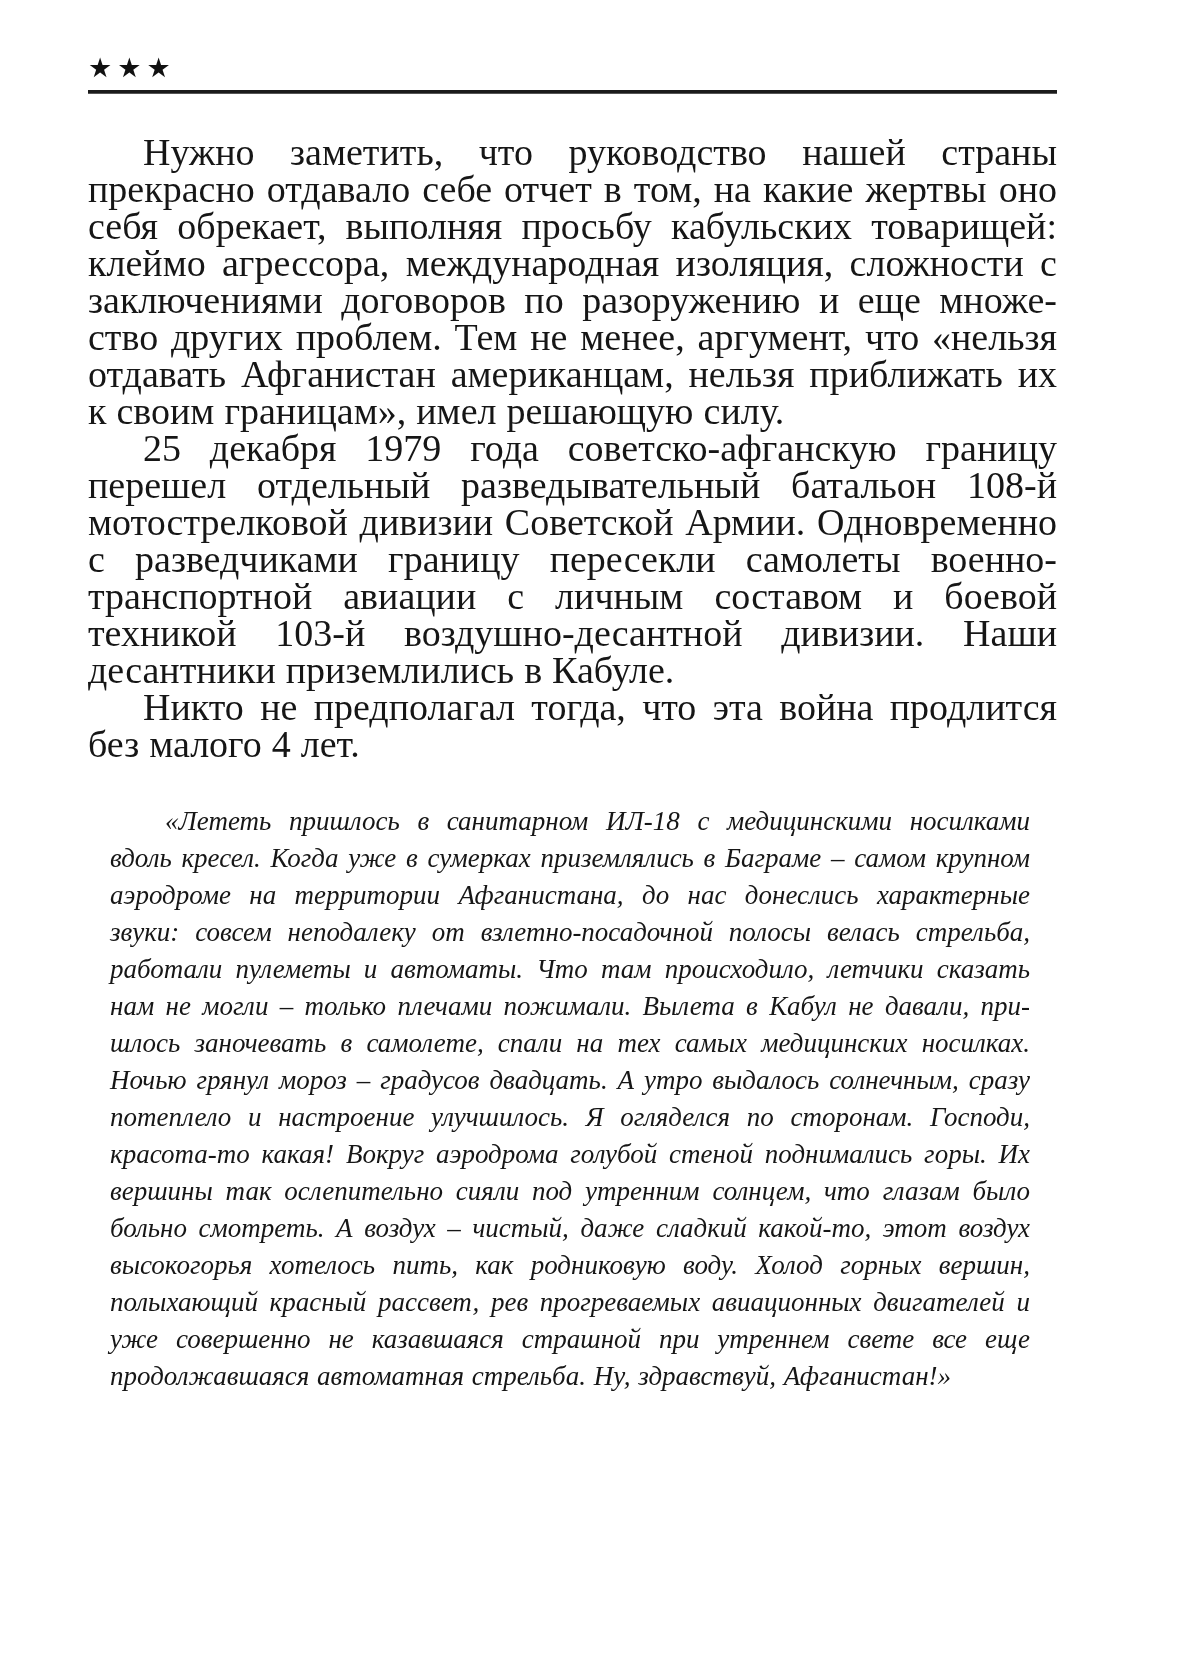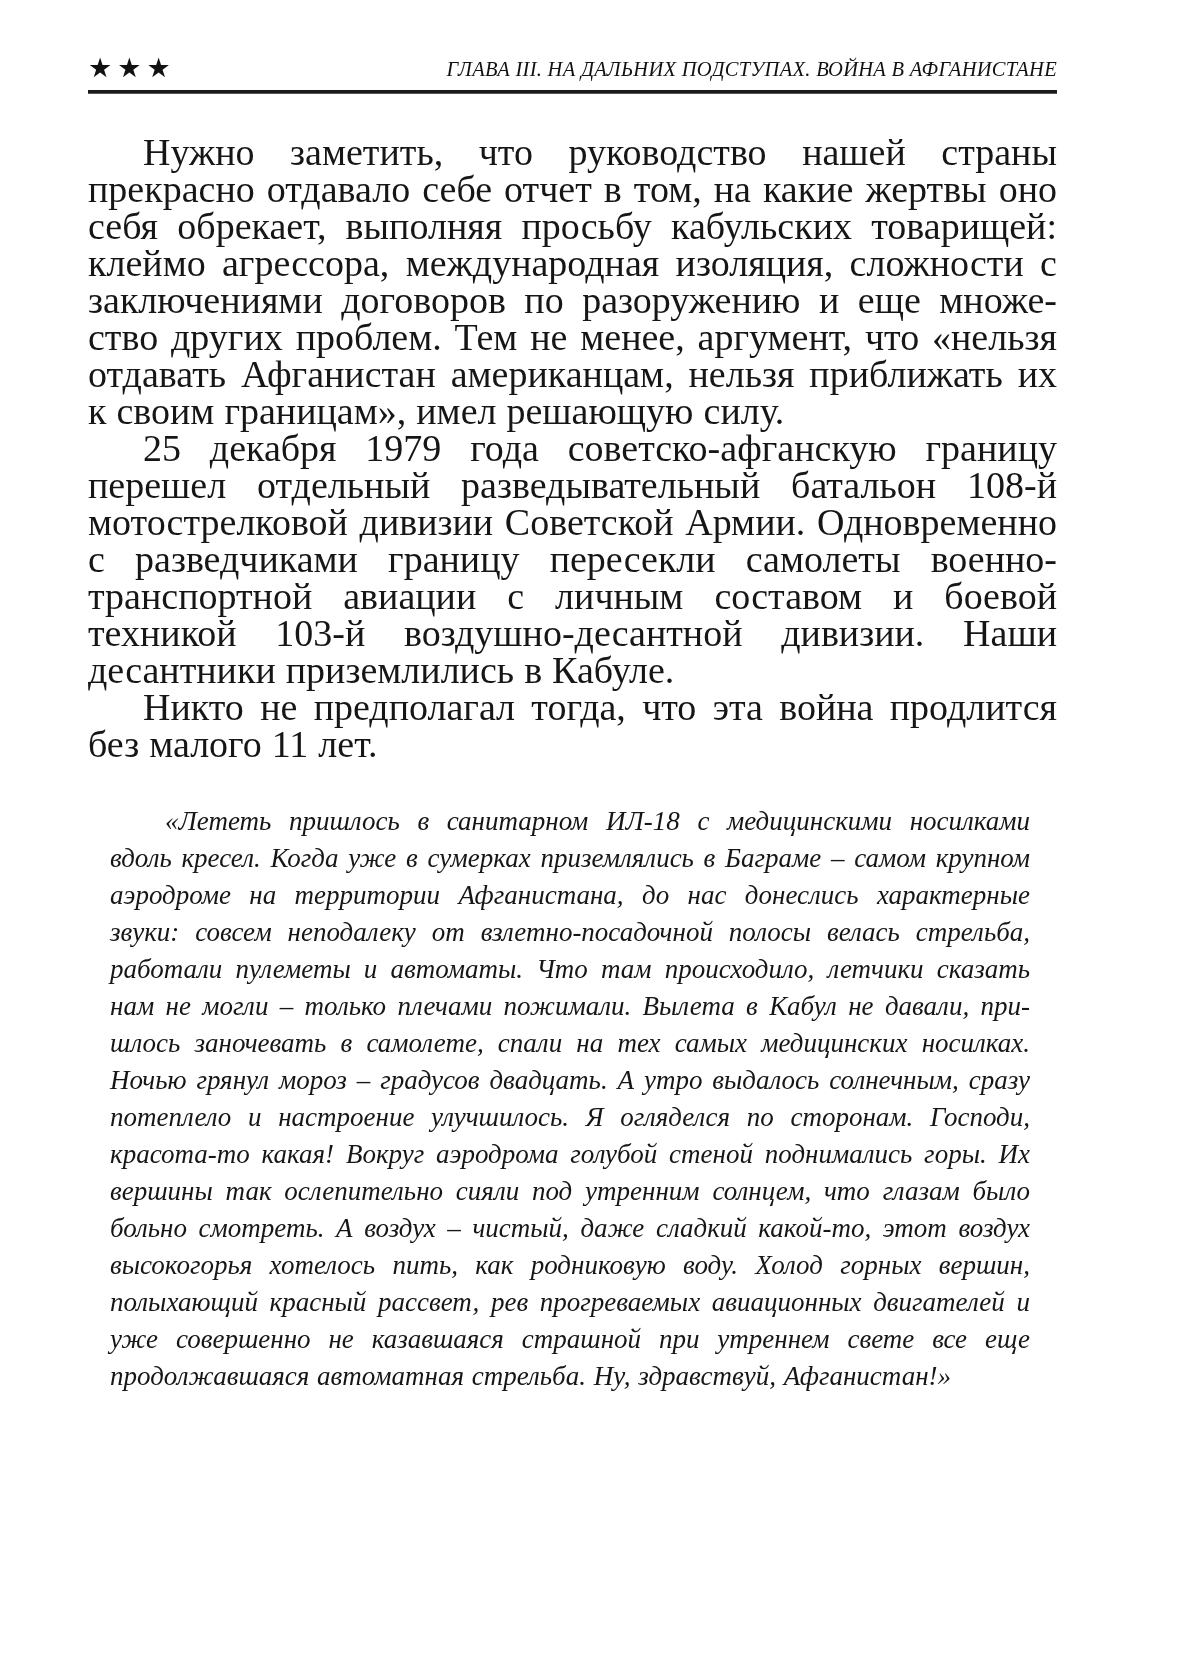--- a/index.html
+++ b/index.html
@@ -74,26 +74,25 @@
     word-spacing: 1px;
   }
 </style>
 </head>
 <body>
 
 <div class="page">
 
   <header class="page-header">
     <span class="stars">★★★</span>
-    <span class="running-title">ГЛАВА III. НА ДАЛЬНИХ ПОДСТУПАХ. ВОЙНА В АФГАНИСТАНЕ</span>
   </header>
 
   <div class="header-rule"></div>
 
   <main class="page-body">
     <p class="body-par">Нужно заметить, что руководство нашей страны прекрасно отдавало себе отчет в том, на какие жертвы оно себя обрекает, выполняя просьбу кабульских товарищей: клеймо агрессора, международная изоляция, сложности с заключениями договоров по разоружению и еще множе­ство других проблем. Тем не менее, аргумент, что «нельзя отдавать Аф­ганистан американцам, нельзя приближать их к своим границам», имел решающую силу.</p>
     <p class="body-par">25 декабря 1979 года советско-афганскую границу перешел отдель­ный разведывательный батальон 108-й мотострелковой дивизии Совет­ской Армии. Одновременно с разведчиками границу пересекли самолеты военно-транспортной авиации с личным составом и боевой техникой 103-й воздушно-десантной дивизии. Наши десантники приземлились в Кабуле.</p>
-    <p class="body-par">Никто не предполагал тогда, что эта война продлится без малого 11 лет.</p>
+    <p class="body-par">Никто не предполагал тогда, что эта война продлится без малого 4 лет.</p>
 
     <blockquote class="memoir-quote">«Лететь пришлось в санитарном ИЛ-18 с медицинскими носилками вдоль кресел. Когда уже в сумерках приземлялись в Баграме – самом крупном аэродроме на территории Афганистана, до нас донеслись характерные звуки: совсем неподалеку от взлетно-посадочной полосы велась стрельба, работали пулеметы и автоматы. Что там происходило, летчики сказать нам не могли – только плечами пожимали. Вылета в Кабул не давали, при­шлось заночевать в самолете, спали на тех самых медицинских носилках. Ночью грянул мороз – градусов двадцать. А утро выдалось солнечным, сразу потеплело и настроение улучшилось. Я огляделся по сторонам. Господи, красота-то какая! Вокруг аэродрома голубой стеной поднимались горы. Их вершины так ослепительно сияли под утренним солнцем, что глазам было больно смотреть. А воздух – чистый, даже сладкий какой-то, этот воздух высокогорья хотелось пить, как родниковую воду. Холод горных вершин, полыхающий красный рассвет, рев прогреваемых авиационных двигате­лей и уже совершенно не казавшаяся страшной при утреннем свете все еще продолжавшаяся автоматная стрельба. Ну, здравствуй, Афганистан!»</blockquote>
   </main>
 
 </div>
 
 </body></html>

